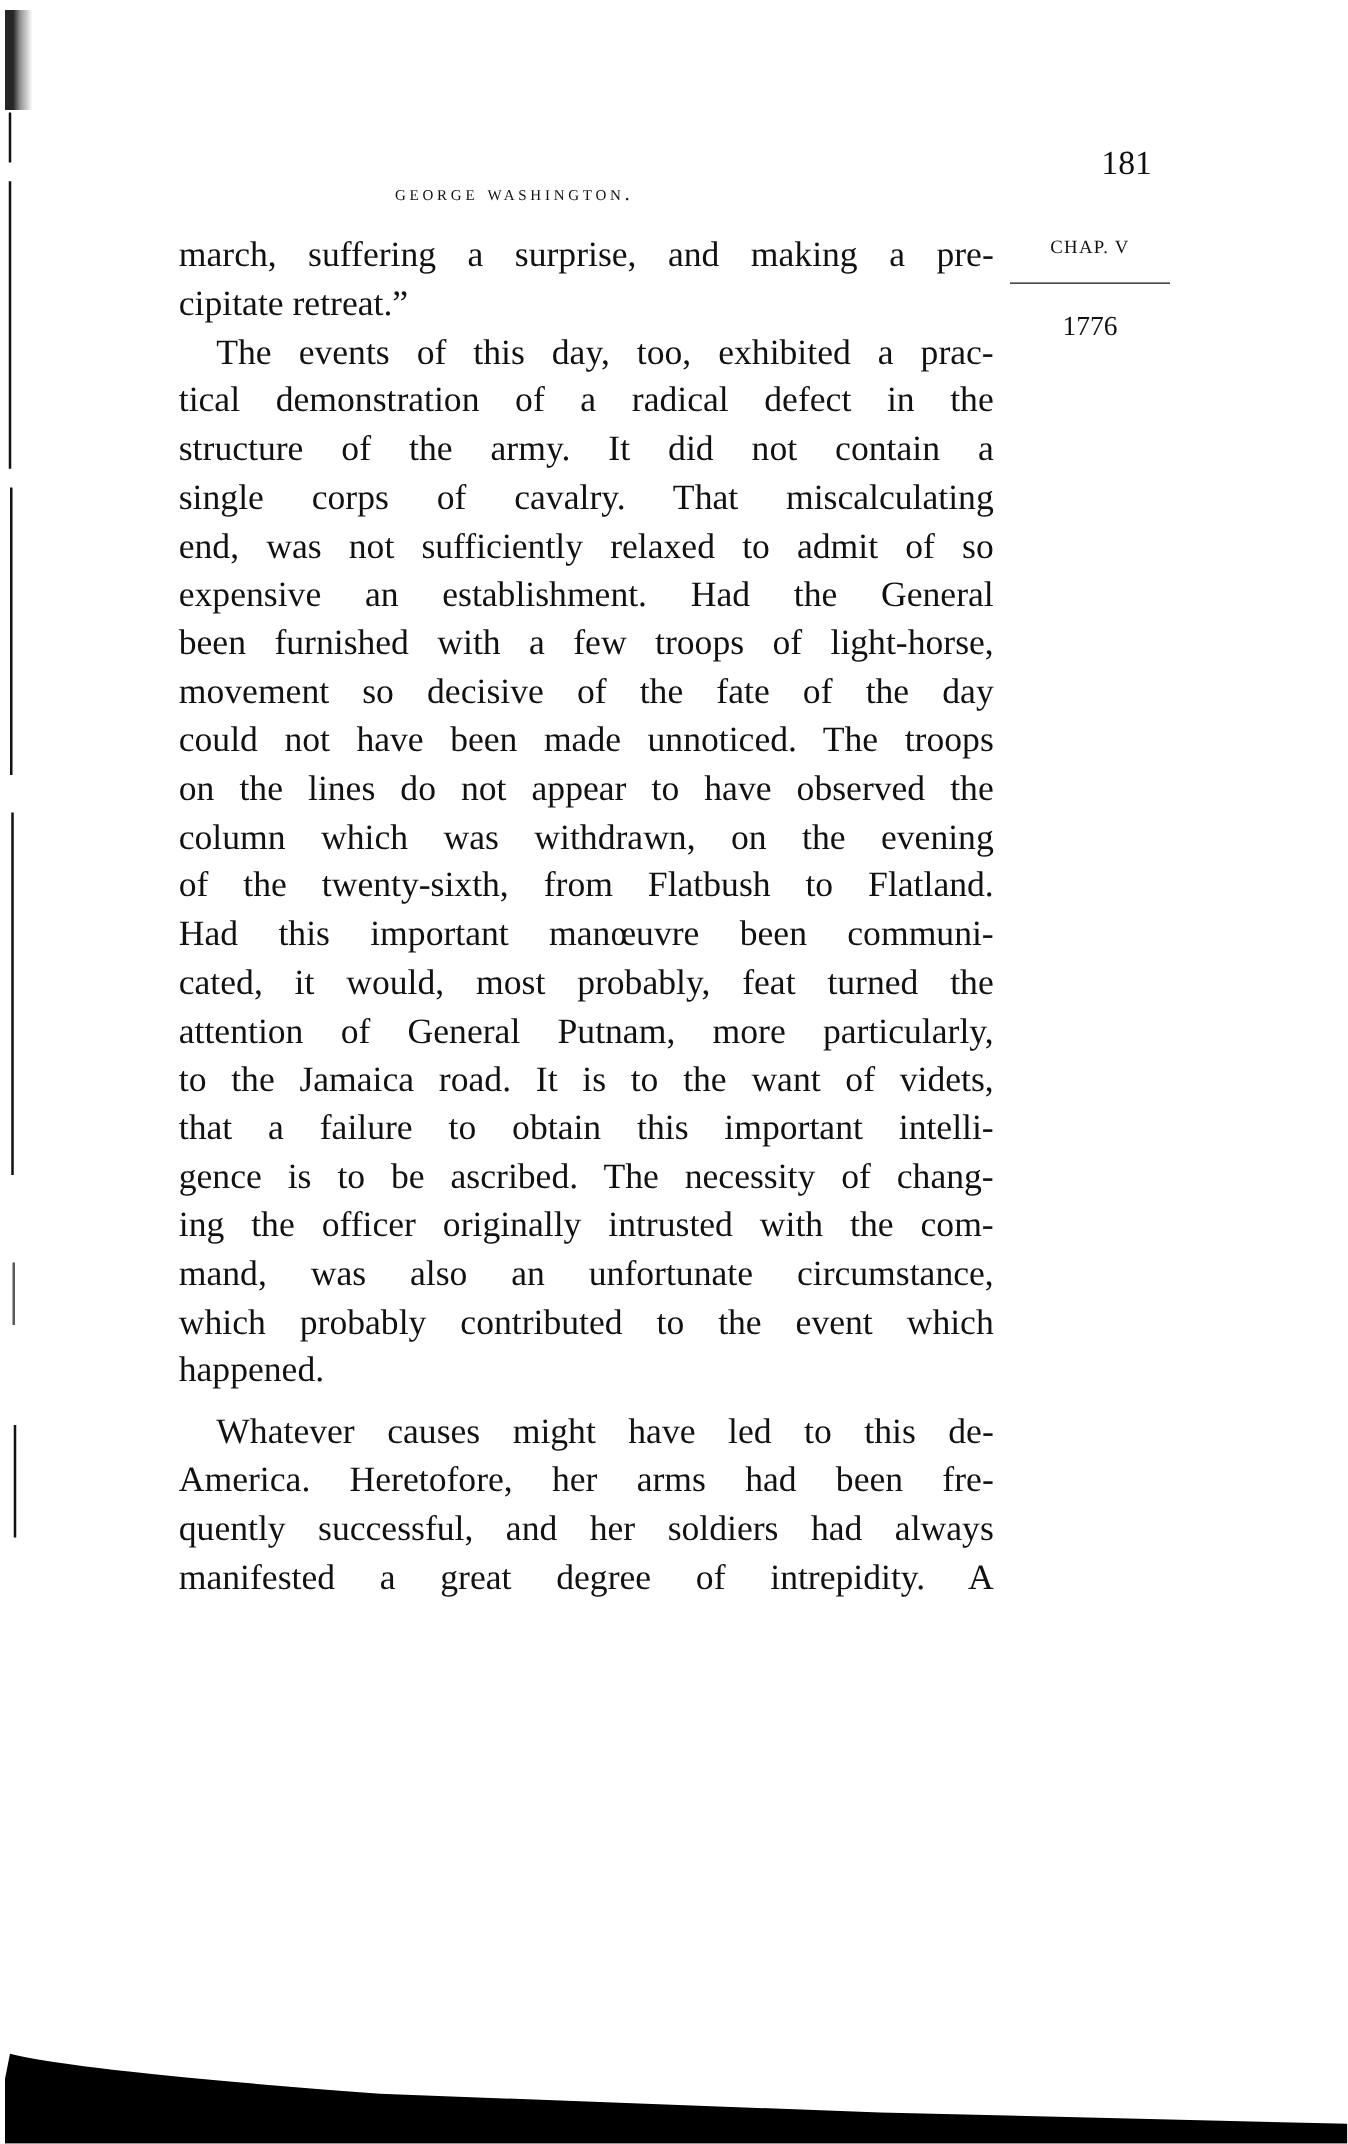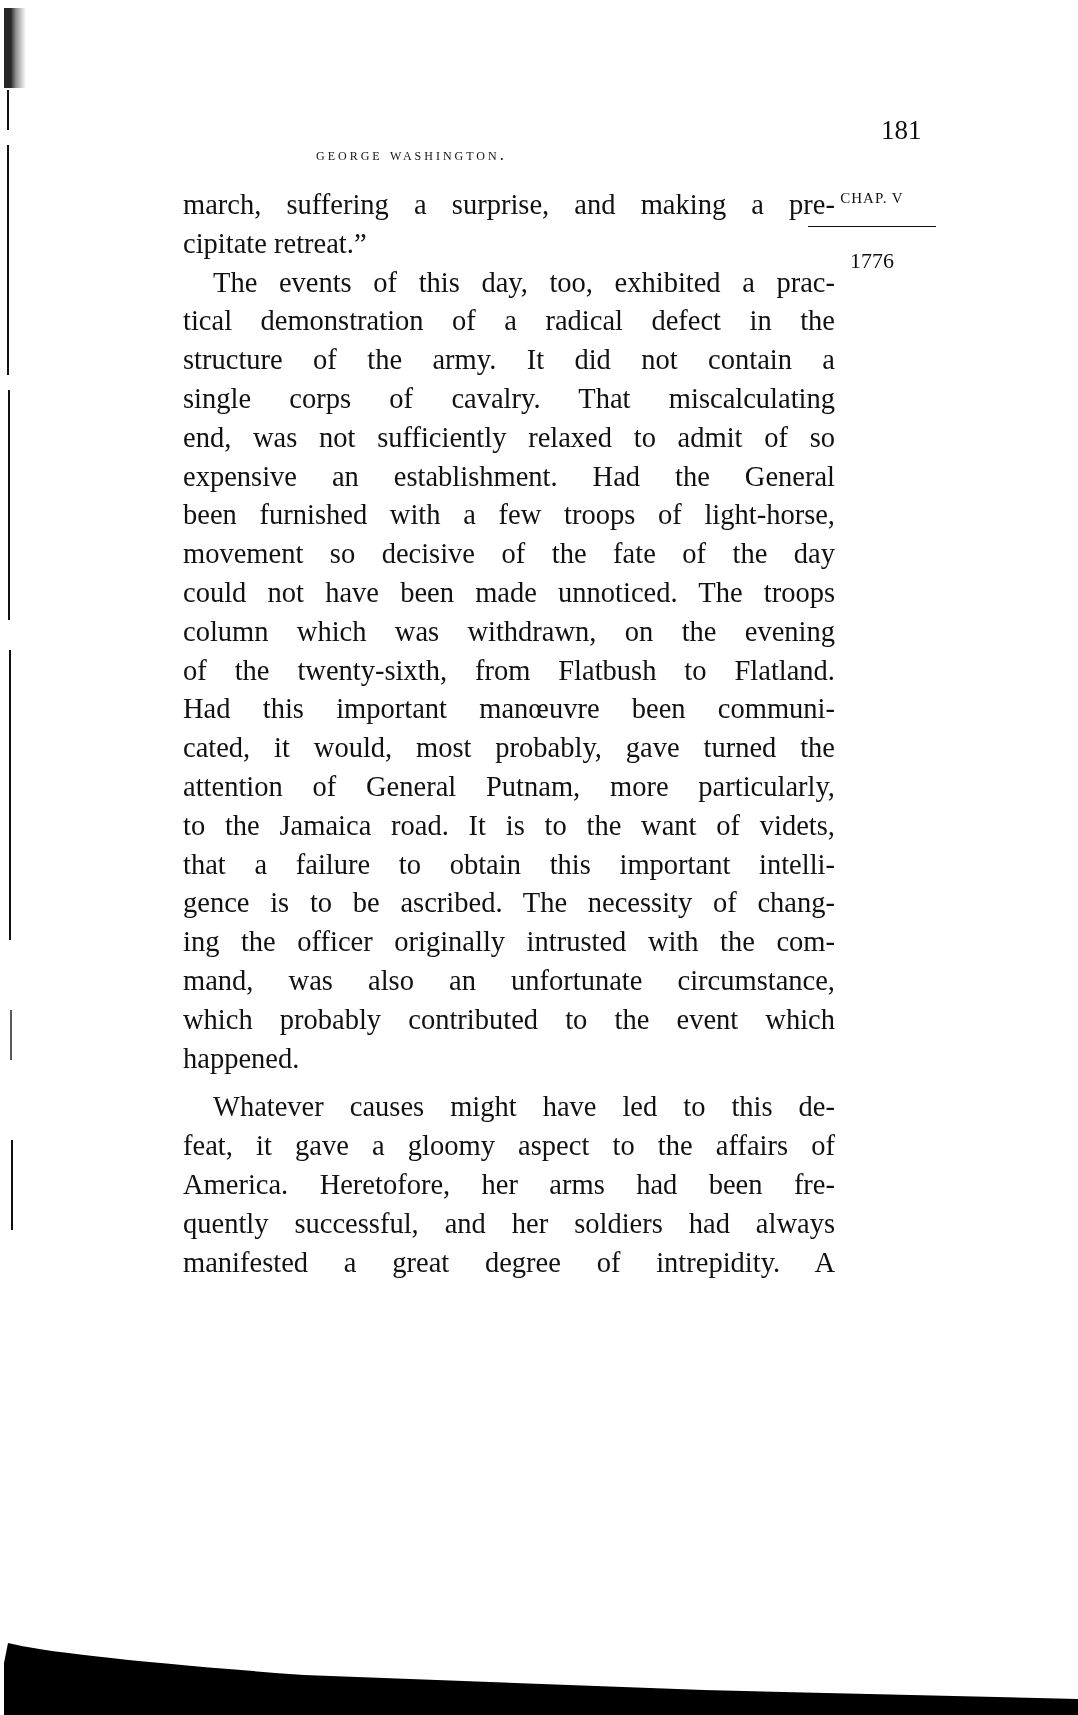--- a/index.html
+++ b/index.html
@@ -5,21 +5,21 @@
   html, body { margin: 0; padding: 0; background: #ffffff; }
   body { width: 1078px; height: 1715px; position: relative; overflow: hidden; font-family: "Liberation Serif", "DejaVu Serif", serif; color: #111; }
   .edge-top-smudge { position: absolute; left: 4px; top: 8px; width: 22px; height: 80px;
     background: linear-gradient(90deg, #000 0%, #000 30%, rgba(0,0,0,0.5) 55%, rgba(0,0,0,0) 100%); opacity: .85; }
   .edge-seg { position: absolute; left: 7px; width: 2px; background: #111; }
   .running-head { position: absolute; top: 145px; left: 316px; font-size: 17px; letter-spacing: 3px; font-variant: small-caps; text-transform: lowercase; }
   .page-number { position: absolute; top: 115px; left: 881px; font-size: 27px; }
   .margin-note { position: absolute; left: 808px; top: 190px; width: 128px; text-align: center; }
   .margin-chap { font-size: 15px; letter-spacing: 1px; font-variant: small-caps; padding-bottom: 19px; border-bottom: 1.5px solid #111; display: block; }
   .margin-year { font-size: 22px; display: block; margin-top: 21px; }
-  .body-text { position: absolute; left: 143px; top: 186px; width: 652px; font-size: 28.5px; margin-left: 40px; }
+  .body-text { position: absolute; left: 143px; top: 186px; width: 652px; font-size: 28.5px; }
   .line { height: 38.8px; line-height: 38.8px; text-align: justify; text-align-last: justify; white-space: nowrap; overflow: visible; }
   .line.last { text-align-last: left; }
   .line.indent { padding-left: 30px; }
   .para-gap { height: 10px; }
   .bottom-bar { position: absolute; left: 4px; right: 0; bottom: 0; height: 80px; }
 </style>
 </head>
 <body>
 
 <div class="edge-top-smudge"></div>
@@ -50,38 +50,38 @@
   <div>
     <div class="line indent">The events of this day, too, exhibited a prac-</div>
     <div class="line">tical demonstration of a radical defect in the</div>
     <div class="line">structure of the army.  It did not contain a</div>
     <div class="line">single corps of cavalry.  That miscalculating</div>
     <div class="line">end, was not sufficiently relaxed to admit of so</div>
     <div class="line">expensive an establishment.  Had the General</div>
     <div class="line">been furnished with a few troops of light-horse,</div>
     <div class="line">movement so decisive of the fate of the day</div>
     <div class="line">could not have been made unnoticed.  The troops</div>
+    <div class="line">on the lines do not appear to have observed the</div>
     <div class="line">column which was withdrawn, on the evening</div>
     <div class="line">of the twenty-sixth, from Flatbush to Flatland.</div>
     <div class="line">Had this important manœuvre been communi-</div>
-    <div class="line">cated, it would, most probably, gave turned the</div>
+    <div class="line">cated, it would, most probably, feat turned the</div>
     <div class="line">attention of General Putnam, more particularly,</div>
     <div class="line">to the Jamaica road.  It is to the want of videts,</div>
     <div class="line">that a failure to obtain this important intelli-</div>
     <div class="line">gence is to be ascribed.  The necessity of chang-</div>
     <div class="line">ing the officer originally intrusted with the com-</div>
     <div class="line">mand, was also an unfortunate circumstance,</div>
     <div class="line">which probably contributed to the event which</div>
     <div class="line last">happened.</div>
   </div>
   <div class="para-gap"></div>
 
   <div>
     <div class="line indent">Whatever causes might have led to this de-</div>
-    <div class="line">feat, it gave a gloomy aspect to the affairs of</div>
     <div class="line">America.  Heretofore, her arms had been fre-</div>
     <div class="line">quently successful, and her soldiers had always</div>
     <div class="line">manifested a great degree of intrepidity.  A</div>
   </div>
 </div>
 
 <svg class="bottom-bar" viewBox="0 0 1074 80" preserveAspectRatio="none">
   <path d="M0,28 L4,8 Q60,22 300,40 L700,55 L1074,64 L1074,80 L0,80 Z" fill="#000"></path>
 </svg>
 

